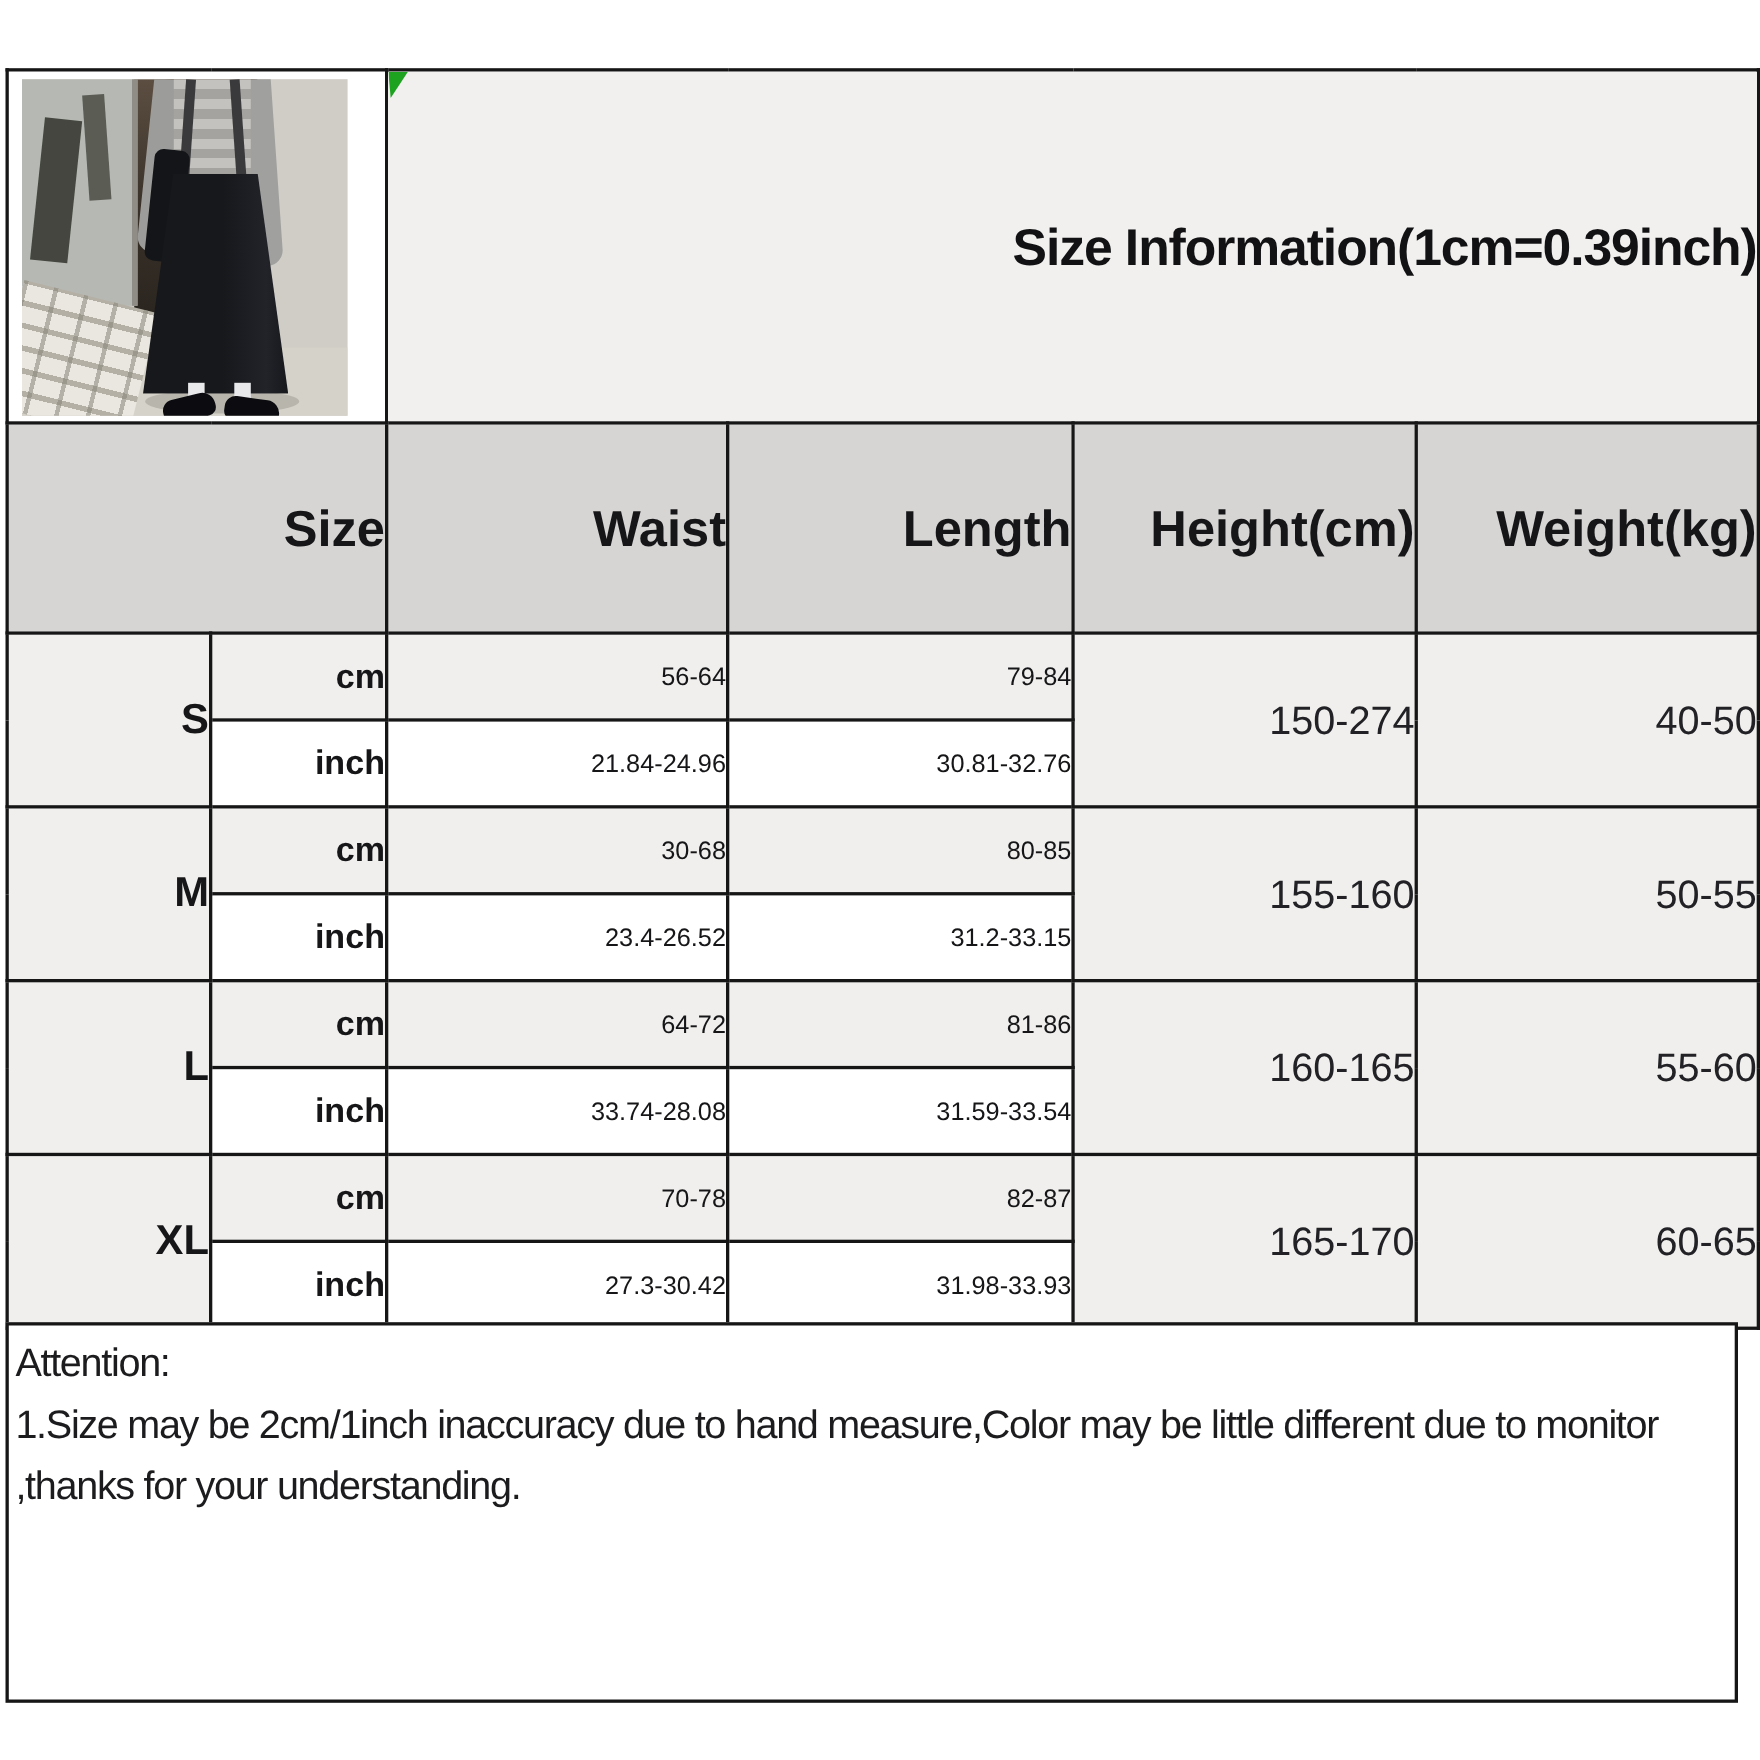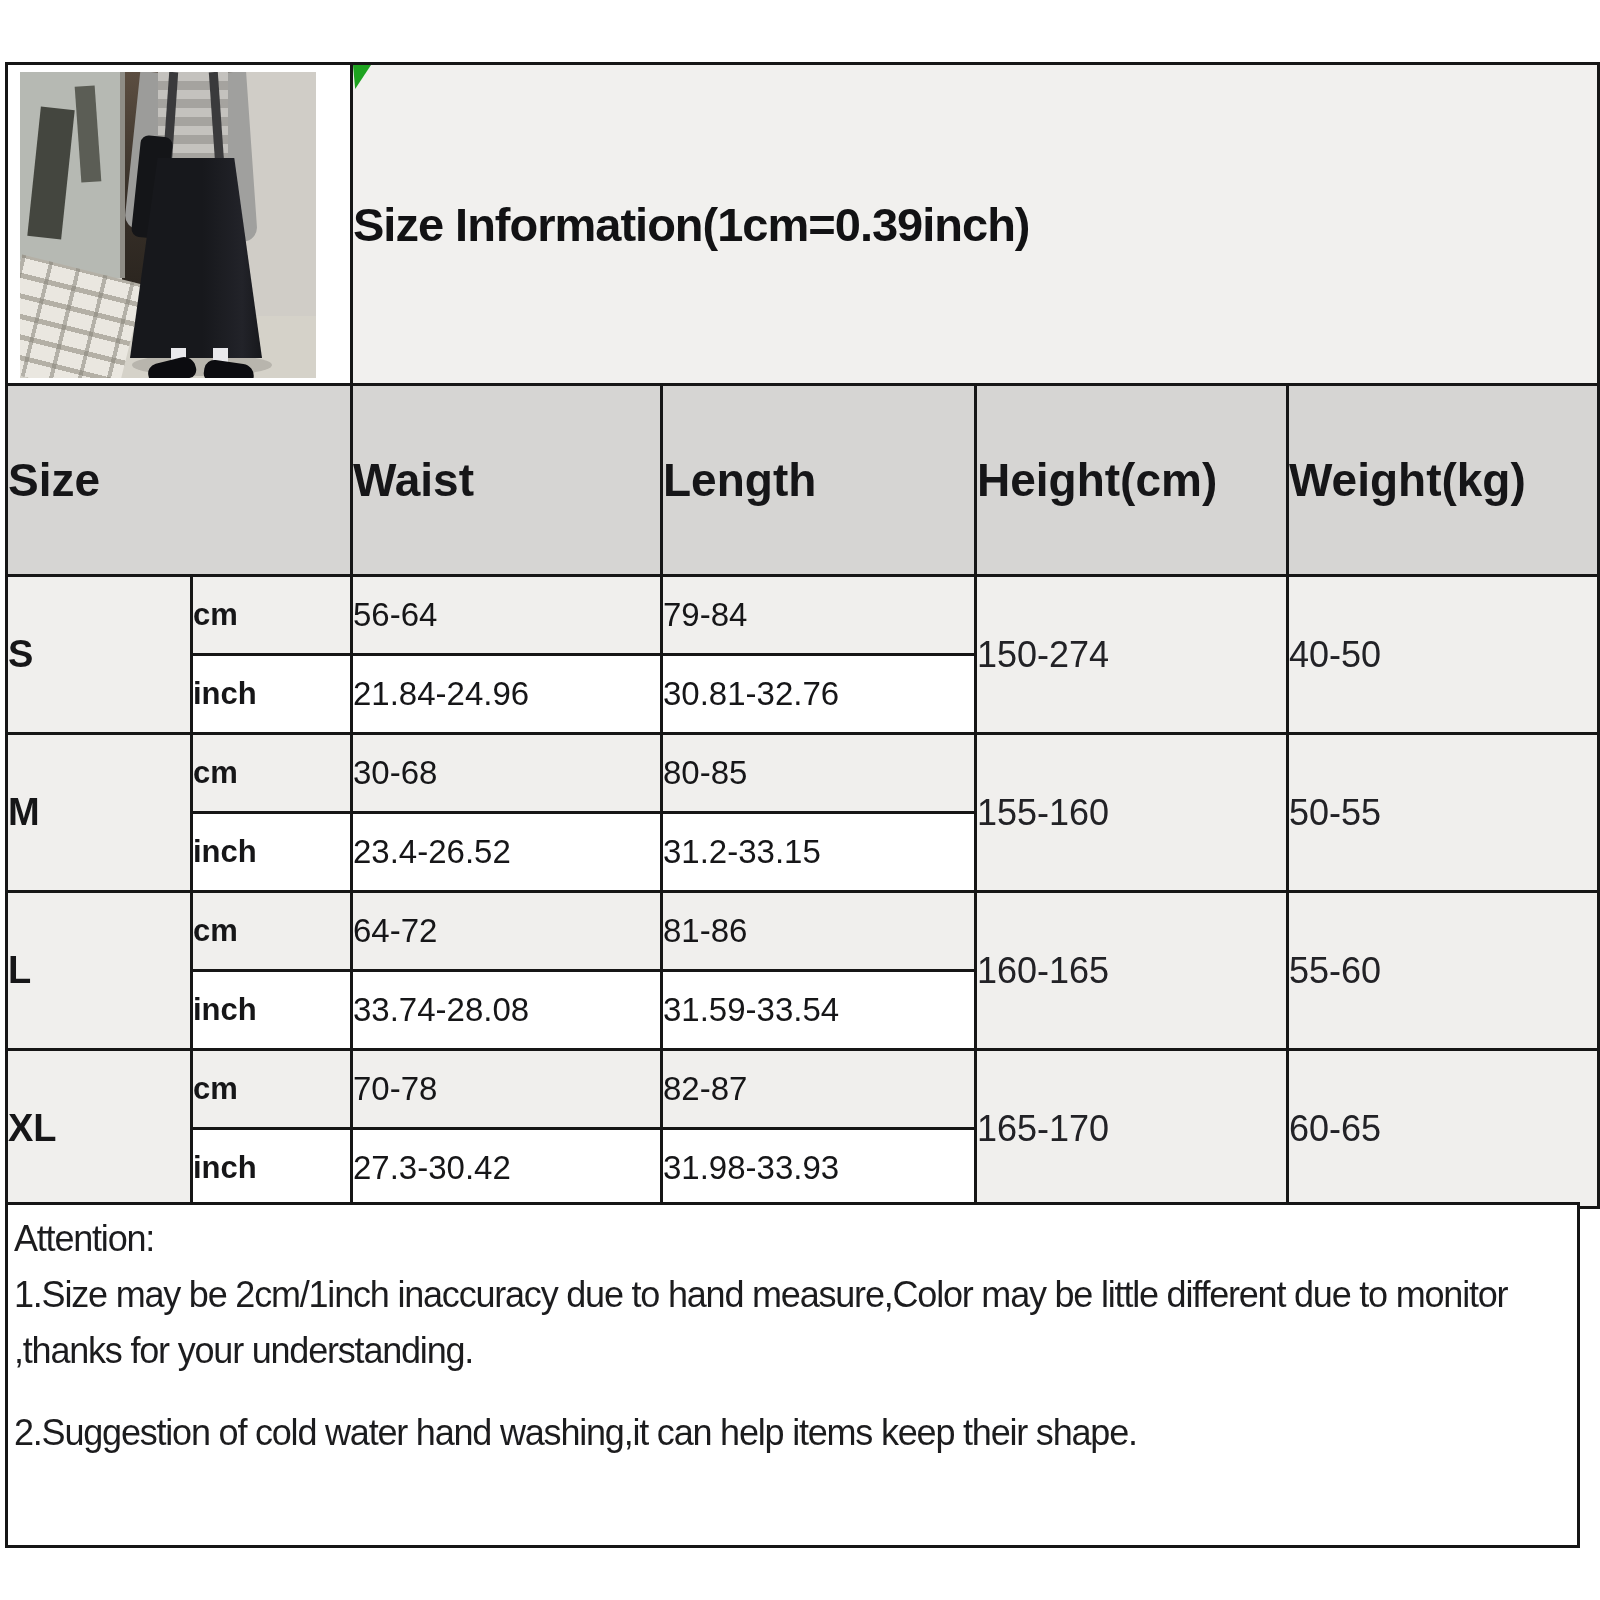--- a/index.html
+++ b/index.html
@@ -11,41 +11,41 @@
     position: relative;
   }
   .size-table {
     position: absolute; left: 5px; top: 62px;
     width: 1592px;
     border-collapse: collapse;
     table-layout: fixed;
   }
   .size-table td {
     border: 3px solid #161616;
-    text-align: left;
+    text-align: right;
     vertical-align: middle;
     color: #161618;
     padding: 0;
     overflow: hidden;
   }
   .top-row td { height: 318px; }
   .header-row td { height: 188px; background: #d6d5d3; font-weight: bold; font-size: 46px; }
   .sub-row td { height: 76px; }
   .title-cell { background: #f1f0ee; position: relative; }
   .title-text { font-weight: bold; font-size: 47px; letter-spacing: -1px; color: #121214; }
   .corner-tri {
     position: absolute; left: 0; top: 0;
     width: 18px; height: 24px;
     background: #1ea320;
     clip-path: polygon(0 0, 100% 0, 12% 100%);
   }
   .photo-cell { background: #ffffff; vertical-align: top; }
   .size-label { background: #d6d5d3; font-weight: bold; font-size: 38px; }
   .unit-cell { font-weight: bold; font-size: 31px; }
-  .val { font-size: 33px; font-weight: normal; color: #222226; }
+  .val { font-size: 23px; font-weight: normal; color: #222226; }
   .row-cm td { background: #f0efed; }
   .row-inch td { background: #ffffff; }
   td.merged { background: #f0efed; font-size: 36px; font-weight: normal; color: #222226; }
 
   .attention {
     position: absolute; left: 5px; top: 1202px;
     width: 1575px; height: 346px;
     box-sizing: border-box;
     border: 3px solid #161616;
     background: #ffffff;
@@ -238,14 +238,13 @@
     <td class="unit-cell">inch</td>
     <td class="val">27.3-30.42</td>
     <td class="val">31.98-33.93</td>
   </tr>
 </tbody>
   </table>
 
 <div class="attention">
   <p>Attention:</p>
   <p>1.Size may be 2cm/1inch inaccuracy due to hand measure,Color may be little different due to monitor ,thanks for your understanding.</p>
-  <p class="second">2.Suggestion of cold water hand washing,it can help items keep their shape.</p>
 </div>
 
 </body></html>

